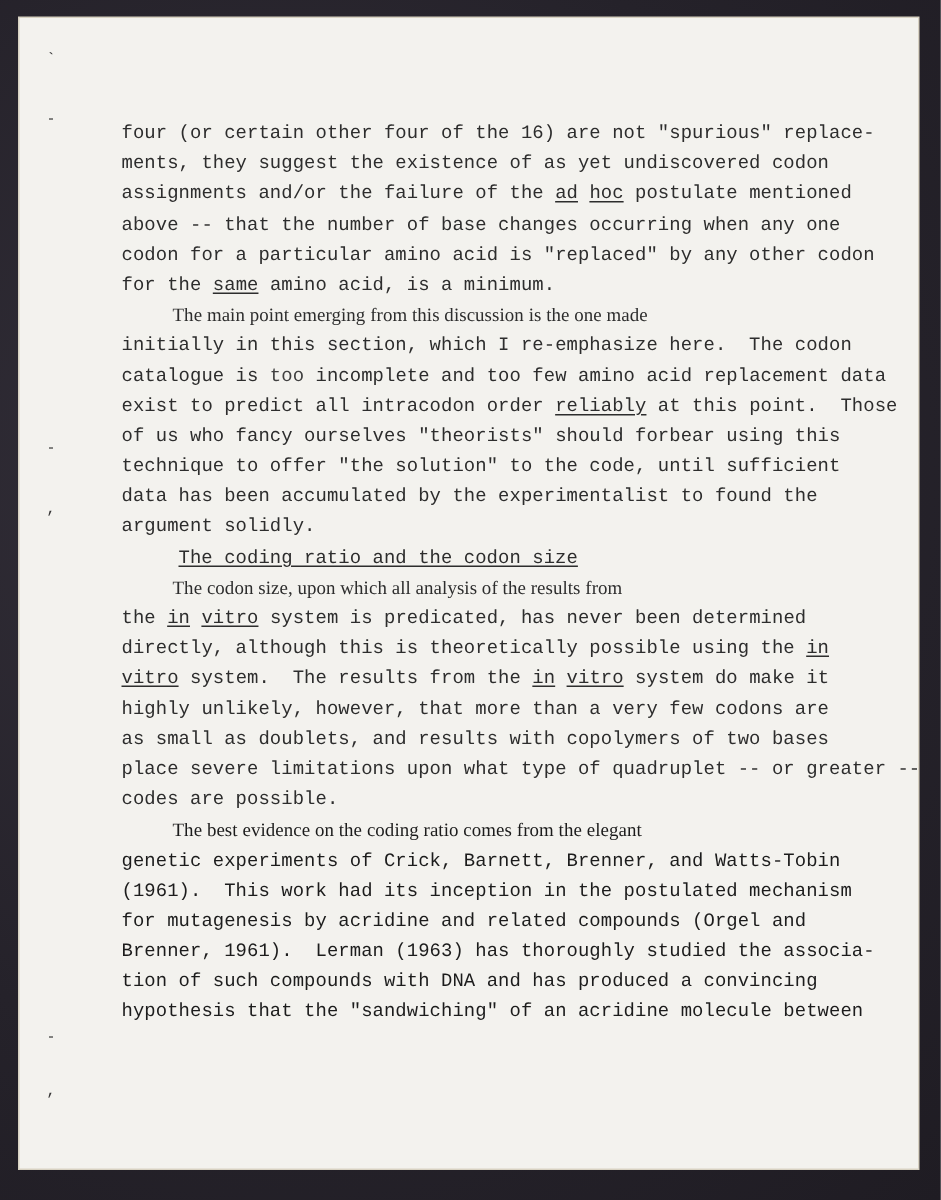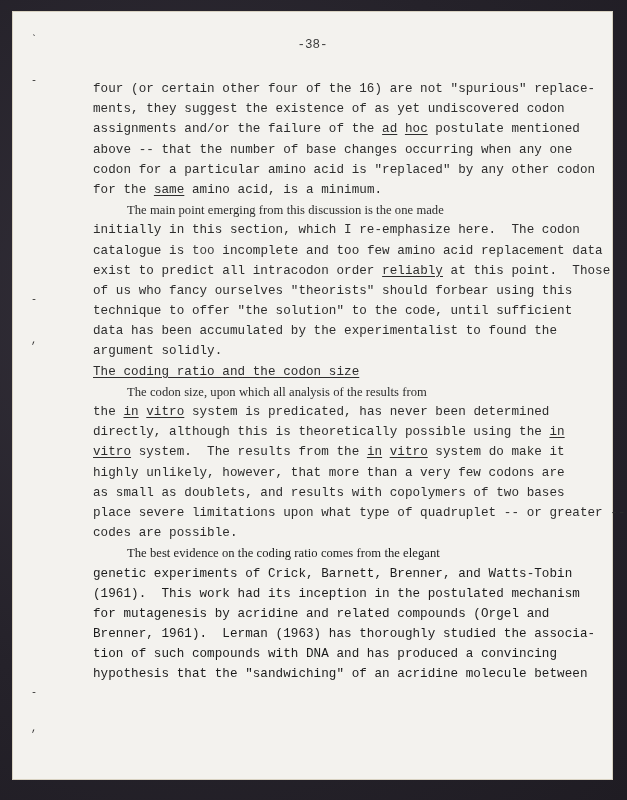--- a/index.html
+++ b/index.html
@@ -25,42 +25,41 @@
     color: #3a3a3a;
   }
   .mark {
     position: absolute;
     color: #333;
     font-size: 10px;
     line-height: 10px;
   }
   .text-block {
     position: absolute;
-    left: 80px; top: 67px;
+    left: 68px; top: 67px;
     width: 520px;
     font-size: 12.6px;
     line-height: 20.2px;
     color: #2d2d2d;
     letter-spacing: 0.05px;
     white-space: pre;
   }
   .line { display: block; height: 20.2px; }
   .indent { padding-left: 34px; font-family: Liberation Serif, serif; }
   .u { text-decoration: underline; text-underline-offset: 2px; }
   .faint { color: #404040; }
   .dark { color: #1c1c1c; }
-  .heading { text-decoration: underline; text-underline-offset: 2px; }
+  .heading { text-decoration: underline; text-underline-offset: 2px; margin-left: 38px; }
 </style>
 </head>
 <body>
 
 <div class="page">
   <span class="mark" style="left:18px; top:24px;">`</span>
   <span class="mark" style="left:18px; top:64px;">-</span>
   <span class="mark" style="left:18px; top:283px;">-</span>
   <span class="mark" style="left:18px; top:324px;">,</span>
   <span class="mark" style="left:18px; top:676px;">-</span>
   <span class="mark" style="left:18px; top:712px;">,</span>
 
-  <div class="page-number">-38-</div>
 
   <div class="text-block" id="text-block"><div><span class="line">four (or certain other four of the 16) are not "spurious" replace-</span><span class="line">ments, they suggest the existence of as yet undiscovered codon</span><span class="line">assignments and/or the failure of the <span class="u">ad</span> <span class="u">hoc</span> postulate mentioned</span><span class="line">above -- that the number of base changes occurring when any one</span><span class="line">codon for a particular amino acid is "replaced" by any other codon</span><span class="line">for the <span class="u">same</span> amino acid, is a minimum.</span></div><div><span class="line indent">The main point emerging from this discussion is the one made</span><span class="line">initially in this section, which I re-emphasize here.  The codon</span><span class="line">catalogue is <span class="faint">too</span> incomplete and too few amino acid replacement data</span><span class="line">exist to predict all intracodon order <span class="u">reliably</span> at this point.  Those</span><span class="line">of us who fancy ourselves "theorists" should forbear using this</span><span class="line">technique to offer "the solution" to the code, until sufficient</span><span class="line">data has been accumulated by the experimentalist to found the</span><span class="line">argument solidly.</span></div><span class="line"><span class="heading">The coding ratio and the codon size</span></span><div><span class="line indent">The codon size, upon which all analysis of the results from</span><span class="line">the <span class="u">in</span> <span class="u">vitro</span> system is predicated, has never been determined</span><span class="line">directly, although this is theoretically possible using the <span class="u">in</span></span><span class="line"><span class="u">vitro</span> system.  The results from the <span class="u">in</span> <span class="u">vitro</span> system do make it</span><span class="line">highly unlikely, however, that more than a very few codons are</span><span class="line">as small as doublets, and results with copolymers of two bases</span><span class="line">place severe limitations upon what type of quadruplet -- or greater --</span><span class="line">codes are possible.</span></div><div><span class="line indent dark">The best evidence on the coding ratio comes from the elegant</span><span class="line dark">genetic experiments of Crick, Barnett, Brenner, and Watts-Tobin</span><span class="line dark">(1961).  This work had its inception in the postulated mechanism</span><span class="line dark">for mutagenesis by acridine and related compounds (Orgel and</span><span class="line dark">Brenner, 1961).  Lerman (1963) has thoroughly studied the associa-</span><span class="line dark">tion of such compounds with DNA and has produced a convincing</span><span class="line dark">hypothesis that the "sandwiching" of an acridine molecule between</span></div></div>
 </div>
 
 </body></html>

